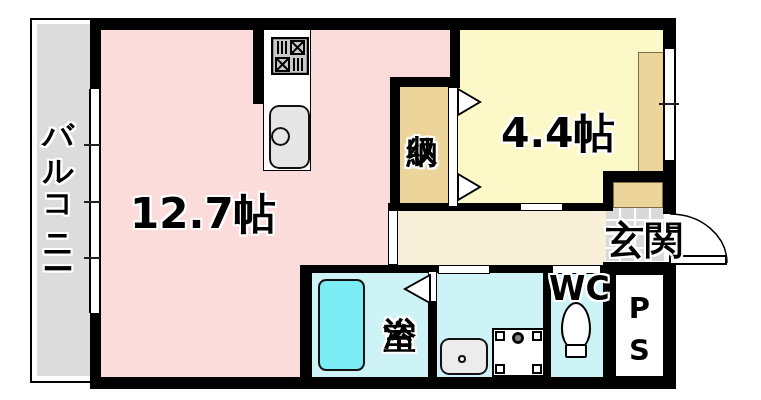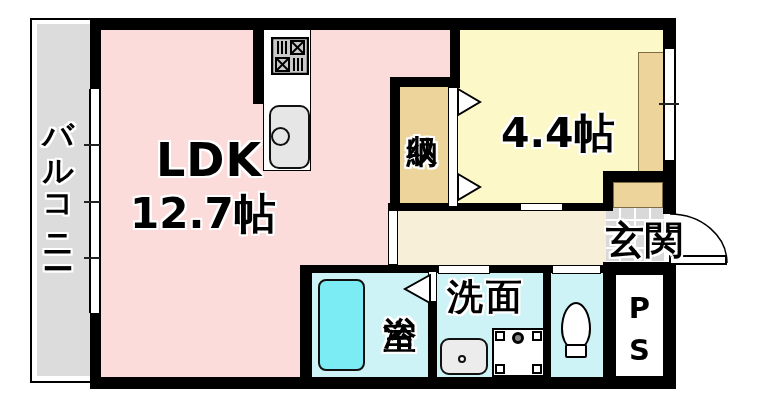--- a/index.html
+++ b/index.html
@@ -137,29 +137,28 @@
   <div class="abs" style="left:458px;top:355px;width:8px;height:8px;background:#fff;border:2px solid #111;border-radius:50%;"></div>
 
   <div class="abs" style="left:558px;top:300px;width:38px;height:62px;">
     <div class="abs" style="left:3px;top:2px;width:30px;height:46px;background:#fff;border:2px solid #000;
          border-radius:50% 50% 35% 35% / 58% 58% 42% 42%;"></div>
     <div class="abs" style="left:7px;top:44px;width:22px;height:14px;background:#fff;border:2px solid #000;border-radius:2px;"></div>
   </div>
 
   <div class="lbl vert" style="left:42px;top:100px;font-size:31px;letter-spacing:3px;">バルコニー</div>
 
-  <div class="lbl" style="left:156px;top:136px;font-size:46px;letter-spacing:1px;">LDK</div>
   <div class="lbl" style="left:130px;top:192px;font-size:42px;text-align:right;">12.7帖</div>
 
   <div class="lbl" style="left:501px;top:112px;font-size:41px;">4.4帖</div>
 
   <div class="lbl vert" style="left:406px;top:110px;font-size:31px;letter-spacing:2px;">収納</div>
 
   <div class="lbl" style="left:606px;top:221px;font-size:38px;letter-spacing:1px;">玄関</div>
 
   <div class="lbl vert" style="left:382px;top:290px;font-size:33px;letter-spacing:2px;">浴室</div>
 
-  <div class="lbl" style="left:447px;top:278px;font-size:36px;letter-spacing:3px;">洗面</div>
 
+  <div class="lbl" style="left:549px;top:272px;font-size:33px;">WC</div>
 
   <div class="lbl upright" style="left:624px;top:291px;font-size:29px;letter-spacing:8px;text-shadow:none;">PS</div>
 
 </div>
 
 </body></html>

